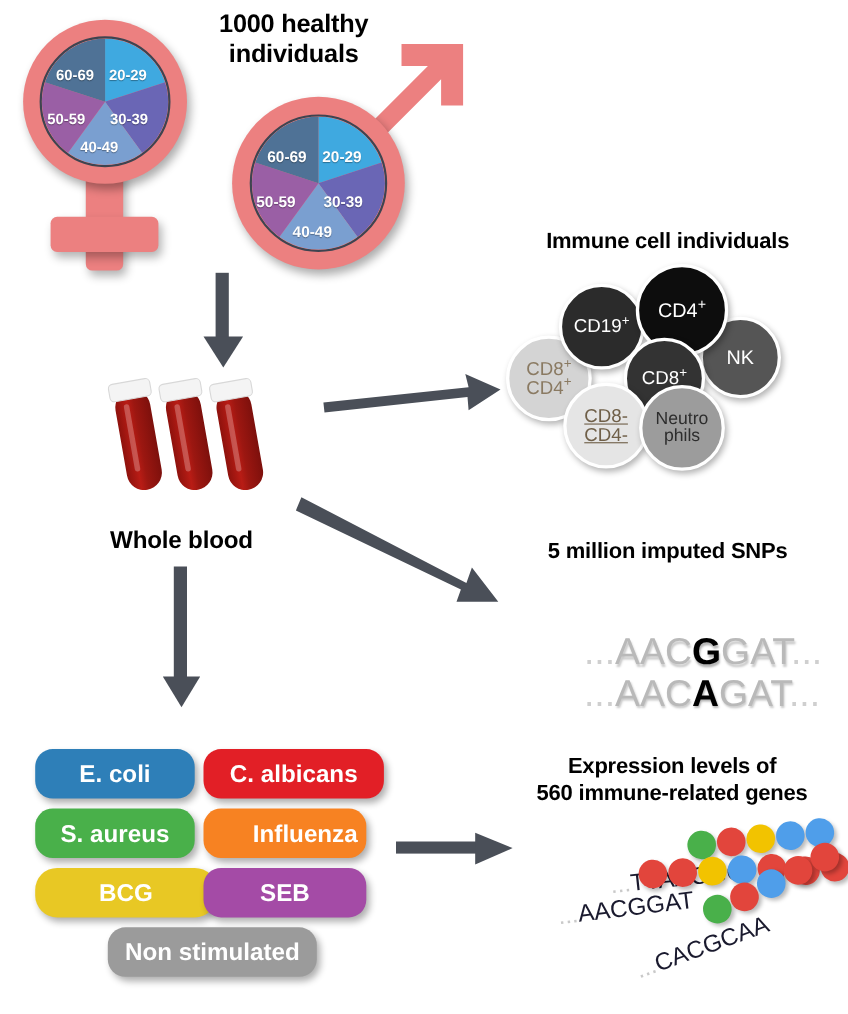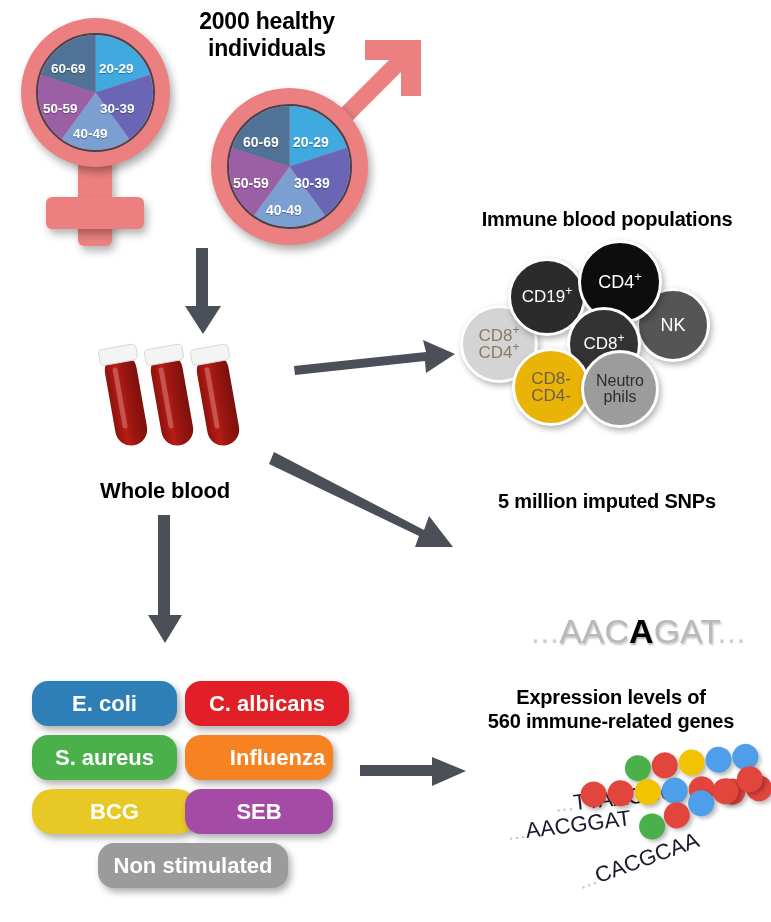--- a/index.html
+++ b/index.html
@@ -118,21 +118,21 @@
     border-radius: 50%;
     box-shadow: 2px 3px 4px rgba(0,0,0,0.28);
   }
 </style>
 </head>
 <body>
 
 <div id="canvas">
 
   <div class="abs heading" style="left:172px; top:8px; width:190px; font-size:23px;">
-    <div>2000 healthy</div>
+    <div>1000 healthy</div>
     <div>individuals</div>
   </div>
 
   <div class="gender-wrap" style="left:10px; top:14px; width:190px; height:240px;">
 
     <div class="f-stem" style="left:68px; top:140px; width:34px; height:92px; border-radius:6px;"></div>
 
     <div class="f-stem" style="left:36px; top:183px; width:98px; height:32px; border-radius:6px;"></div>
 
     <div class="sym-ring" style="left:11px; top:4px; width:149px; height:149px;"></div>
@@ -219,21 +219,21 @@
 
   <svg class="arrow-svg" style="left:272px; top:448px;" width="185" height="105" viewBox="0 0 185 105">
     <path d="M2,4 L152,82 L157,68 L181,99 L143,99 L147,88 L-3,16 Z" fill="#4a4f58"></path>
   </svg>
 
   <svg class="arrow-svg" style="left:140px; top:515px;" width="50" height="130" viewBox="0 0 50 130">
     <rect x="18" y="0" width="12" height="104" fill="#4a4f58"></rect>
     <path d="M8,100 L42,100 L25,128 Z" fill="#4a4f58"></path>
   </svg>
 
-  <div class="abs heading" style="left:452px; top:208px; width:310px; font-size:20px;">Immune blood populations</div>
+  <div class="abs heading" style="left:452px; top:208px; width:310px; font-size:20px;">Immune cell individuals</div>
 
   <div class="cell" style="left:460px; top:305px; width:78px; height:78px; background:#d4d4d4; color:#8a7a62; font-size:17px;">
     <div>
       <span>CD8</span><span class="sup">+</span><br>
       <span>CD4</span><span class="sup">+</span>
     </div>
   </div>
 
   <div class="cell" style="left:508px; top:258px; width:78px; height:78px; background:#2b2b2b; color:#ffffff; font-size:17px;">
     <div>
@@ -251,36 +251,39 @@
     </div>
   </div>
 
   <div class="cell" style="left:567px; top:307px; width:74px; height:74px; background:#333333; color:#ffffff; font-size:17px;">
     <div>
       <span>CD8</span><span class="sup">+</span>
     </div>
   </div>
 
 
-  <div class="cell" style="left:512px; top:348px; width:78px; height:78px; background:#eab308; color:#6f5f48; font-size:17px;">
+  <div class="cell" style="left:512px; top:348px; width:78px; height:78px; background:#e5e5e5; color:#6f5f48; font-size:17px;text-decoration:underline;">
     <div>
       <span>CD8-</span><br>
       <span>CD4-</span>
     </div>
   </div>
 
   <div class="cell" style="left:581px; top:350px; width:78px; height:78px; background:#9c9c9c; color:#2d2d2d; font-size:16px;">
     <div>
       <span>Neutro</span><br>
       <span>phils</span>
     </div>
   </div>
 
   <div class="abs heading" style="left:452px; top:490px; width:310px; font-size:20px;">5 million imputed SNPs</div>
 
+  <div class="snp-line" style="left:493px; top:535px; font-size:34px;">
+    <span class="snp-dots">...</span><span class="snp-dim">AAC</span><span class="snp-hot">G</span><span class="snp-dim">GAT</span><span class="snp-dots">...</span>
+  </div>
 
   <div class="snp-line" style="left:493px; top:573px; font-size:34px;">
     <span class="snp-dots">...</span><span class="snp-dim">AAC</span><span class="snp-hot">A</span><span class="snp-dim">GAT</span><span class="snp-dots">...</span>
   </div>
 
   <div class="pill" style="left:32px; top:681px; width:145px; height:45px; background:#2e7fb8; font-size:22px;">E. coli</div>
   <div class="pill" style="left:185px; top:681px; width:164px; height:45px; background:#e21f26; font-size:22px;">C. albicans</div>
 
   <div class="pill" style="left:32px; top:735px; width:145px; height:45px; background:#49b04a; font-size:22px;">S. aureus</div>
   <div class="pill" style="left:185px; top:735px; width:148px; height:45px; background:#f78222; font-size:22px;padding-left:37px;">Influenza</div>

